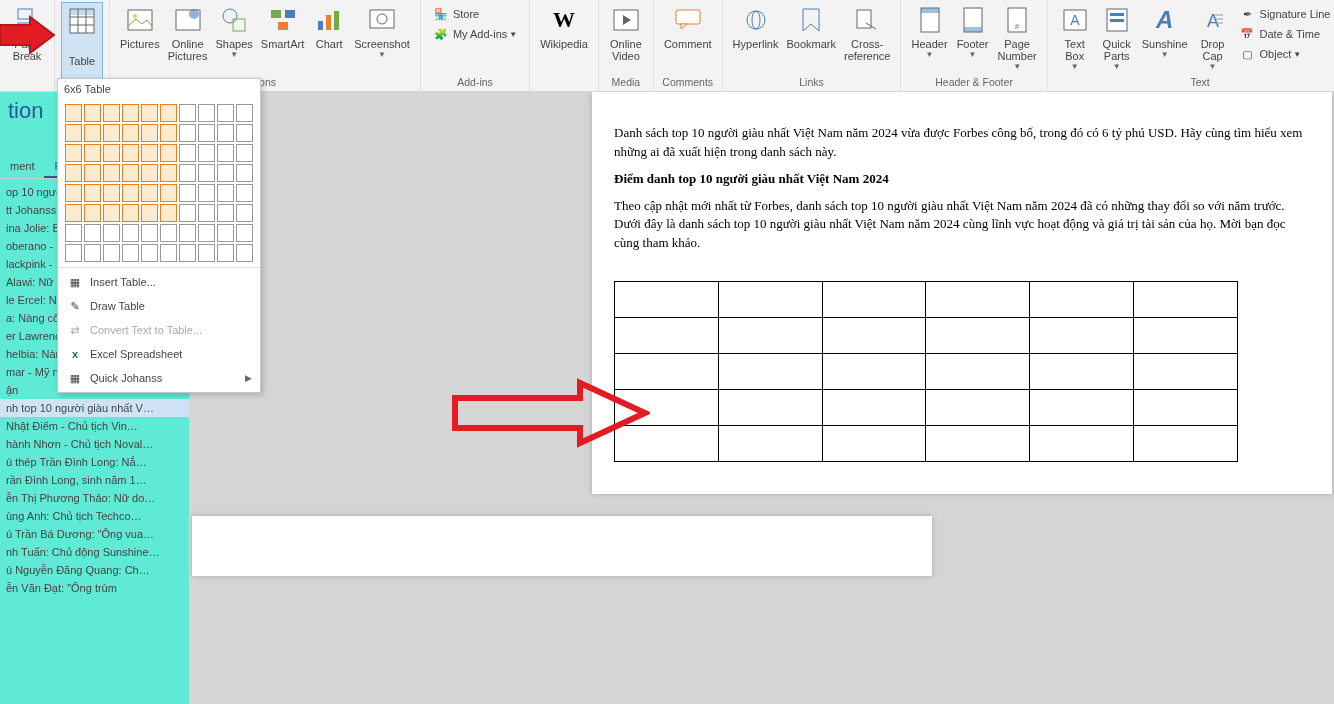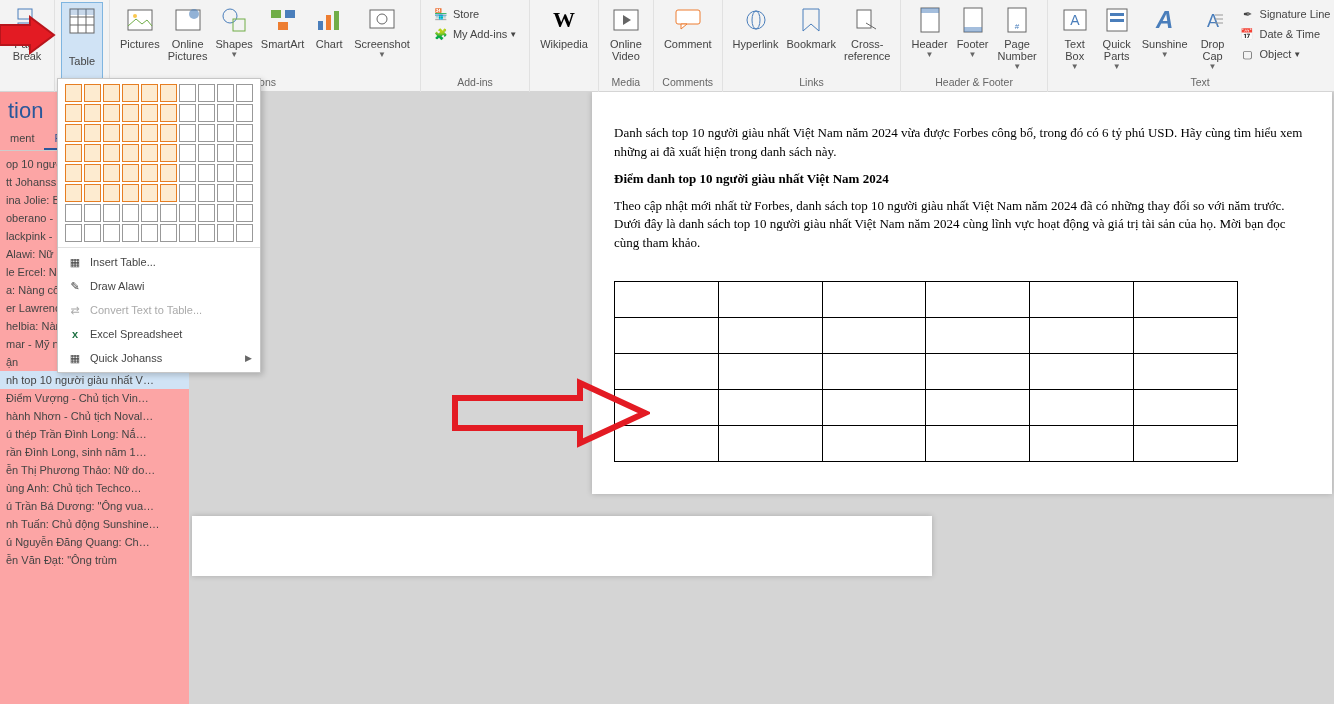--- a/index.html
+++ b/index.html
@@ -25,24 +25,24 @@
 .td-row { display: flex; }
 .td-cell { width: 18px; height: 18px; border: 1px solid #999; margin: 1px; background: #fff; }
 .td-cell.sel { border: 1px solid #e67e22; background: #fdebd0; }
 .td-menu { border-top: 1px solid #e1e1e1; padding: 2px 0; }
 .td-item { display: flex; align-items: center; font-size: 11px; color: #444; padding: 4px 8px; cursor: pointer; }
 .td-item.disabled { color: #aaa; cursor: default; }
 .td-item .ti { width: 18px; height: 16px; margin-right: 6px; display: inline-flex; align-items: center; justify-content: center; }
 .td-item .arrow { margin-left: auto; font-size: 9px; color: #666; }
 
 
-.nav-pane { position: absolute; left: 0; top: 92px; width: 190px; bottom: 0; background: #fca5a5; border-right: 1px solid #d5d5d5; overflow: hidden; }
+.nav-pane { position: absolute; left: 0; top: 92px; width: 190px; bottom: 0; background: #5eead4; border-right: 1px solid #d5d5d5; overflow: hidden; }
 .nav-header { font-size: 22px; color: #2a579a; padding: 6px 8px 4px 8px; }
 .nav-tabs { display: flex; border-bottom: 1px solid #ccc; font-size: 11px; }
-.nav-tab { padding: 4px 10px; color: #444; cursor: pointer; }
+.nav-tab { padding: 4px 10px; color: #444; cursor: pointer; margin-top: 28px; }
 .nav-tab.active { color: #2a579a; border-bottom: 2px solid #2a579a; }
 .nav-list { padding: 4px 0; }
 .nav-item { font-size: 11px; color: #444; padding: 3px 6px; white-space: nowrap; overflow: hidden; text-overflow: ellipsis; cursor: pointer; }
 .nav-item.active { background: #d0e3f5; }
 
 
 .doc-area { position: absolute; left: 190px; top: 92px; right: 0; bottom: 0; display: flex; justify-content: center; overflow: hidden; }
 .page { background: #fff; width: 740px; margin-left: 400px; margin-top: 0; padding: 32px 22px; box-shadow: 0 0 6px rgba(0,0,0,0.2); position: relative; }
 .page p { font-size: 13px; color: #000; line-height: 1.45; margin-bottom: 8px; font-family: "Times New Roman", serif; }
 .page .bold { font-weight: bold; }
@@ -345,20 +345,21 @@
             <span style="font-size:8px;margin-left:2px;">▼</span>
           </div>
       </div>
     </div>
     <span class="group-label">Text</span>
   </div>
 
 </div>
 
 <div class="table-dropdown">
+  <div class="td-title">6x6 Table</div>
   <div class="td-grid" id="tdgrid">
       <div class="td-row">
         <div class="td-cell sel"></div>
         <div class="td-cell sel"></div>
         <div class="td-cell sel"></div>
         <div class="td-cell sel"></div>
         <div class="td-cell sel"></div>
         <div class="td-cell sel"></div>
         <div class="td-cell"></div>
         <div class="td-cell"></div>
@@ -450,21 +451,21 @@
         <div class="td-cell"></div>
       </div>
     </div>
   <div class="td-menu">
     <div class="td-item">
         <span class="ti">▦</span>
         <span>Insert Table...</span>
       </div>
     <div class="td-item">
         <span class="ti">✎</span>
-        <span>Draw Alawi</span>
+        <span>Draw Table</span>
       </div>
     <div class="td-item disabled">
         <span class="ti">⇄</span>
         <span>Convert Text to Table...</span>
       </div>
     <div class="td-item">
         <span class="ti" style="color:#1f7244;font-weight:bold;">x</span>
         <span>Excel Spreadsheet</span>
       </div>
     <div class="td-item">
@@ -488,21 +489,21 @@
       <div class="nav-item">oberano - N</div>
       <div class="nav-item">lackpink -</div>
       <div class="nav-item">Alawi: Nữ l</div>
       <div class="nav-item">le Ercel: Ng</div>
       <div class="nav-item">a: Nàng công chúa Disney…</div>
       <div class="nav-item">er Lawrence: Nữ thần tự do</div>
       <div class="nav-item">helbia: Nàng thơ Israel với…</div>
       <div class="nav-item">mar - Mỹ nhân đẹp nhất th…</div>
       <div class="nav-item">ận</div>
       <div class="nav-item active">nh top 10 người giàu nhất V…</div>
-      <div class="nav-item">Điểm Vượng - Chủ tịch Vin…</div>
+      <div class="nav-item">Nhật Điểm - Chủ tịch Vin…</div>
       <div class="nav-item">hành Nhơn - Chủ tịch Noval…</div>
       <div class="nav-item">ú thép Trần Đình Long: Nắ…</div>
       <div class="nav-item">rần Đình Long, sinh năm 1…</div>
       <div class="nav-item">ễn Thị Phương Thảo: Nữ do…</div>
       <div class="nav-item">ùng Anh: Chủ tịch Techco…</div>
       <div class="nav-item">ú Trần Bá Dương: "Ông vua…</div>
       <div class="nav-item">nh Tuấn: Chủ động Sunshine…</div>
       <div class="nav-item">ú Nguyễn Đăng Quang: Ch…</div>
       <div class="nav-item">ễn Văn Đạt: "Ông trùm</div>
     </div>

